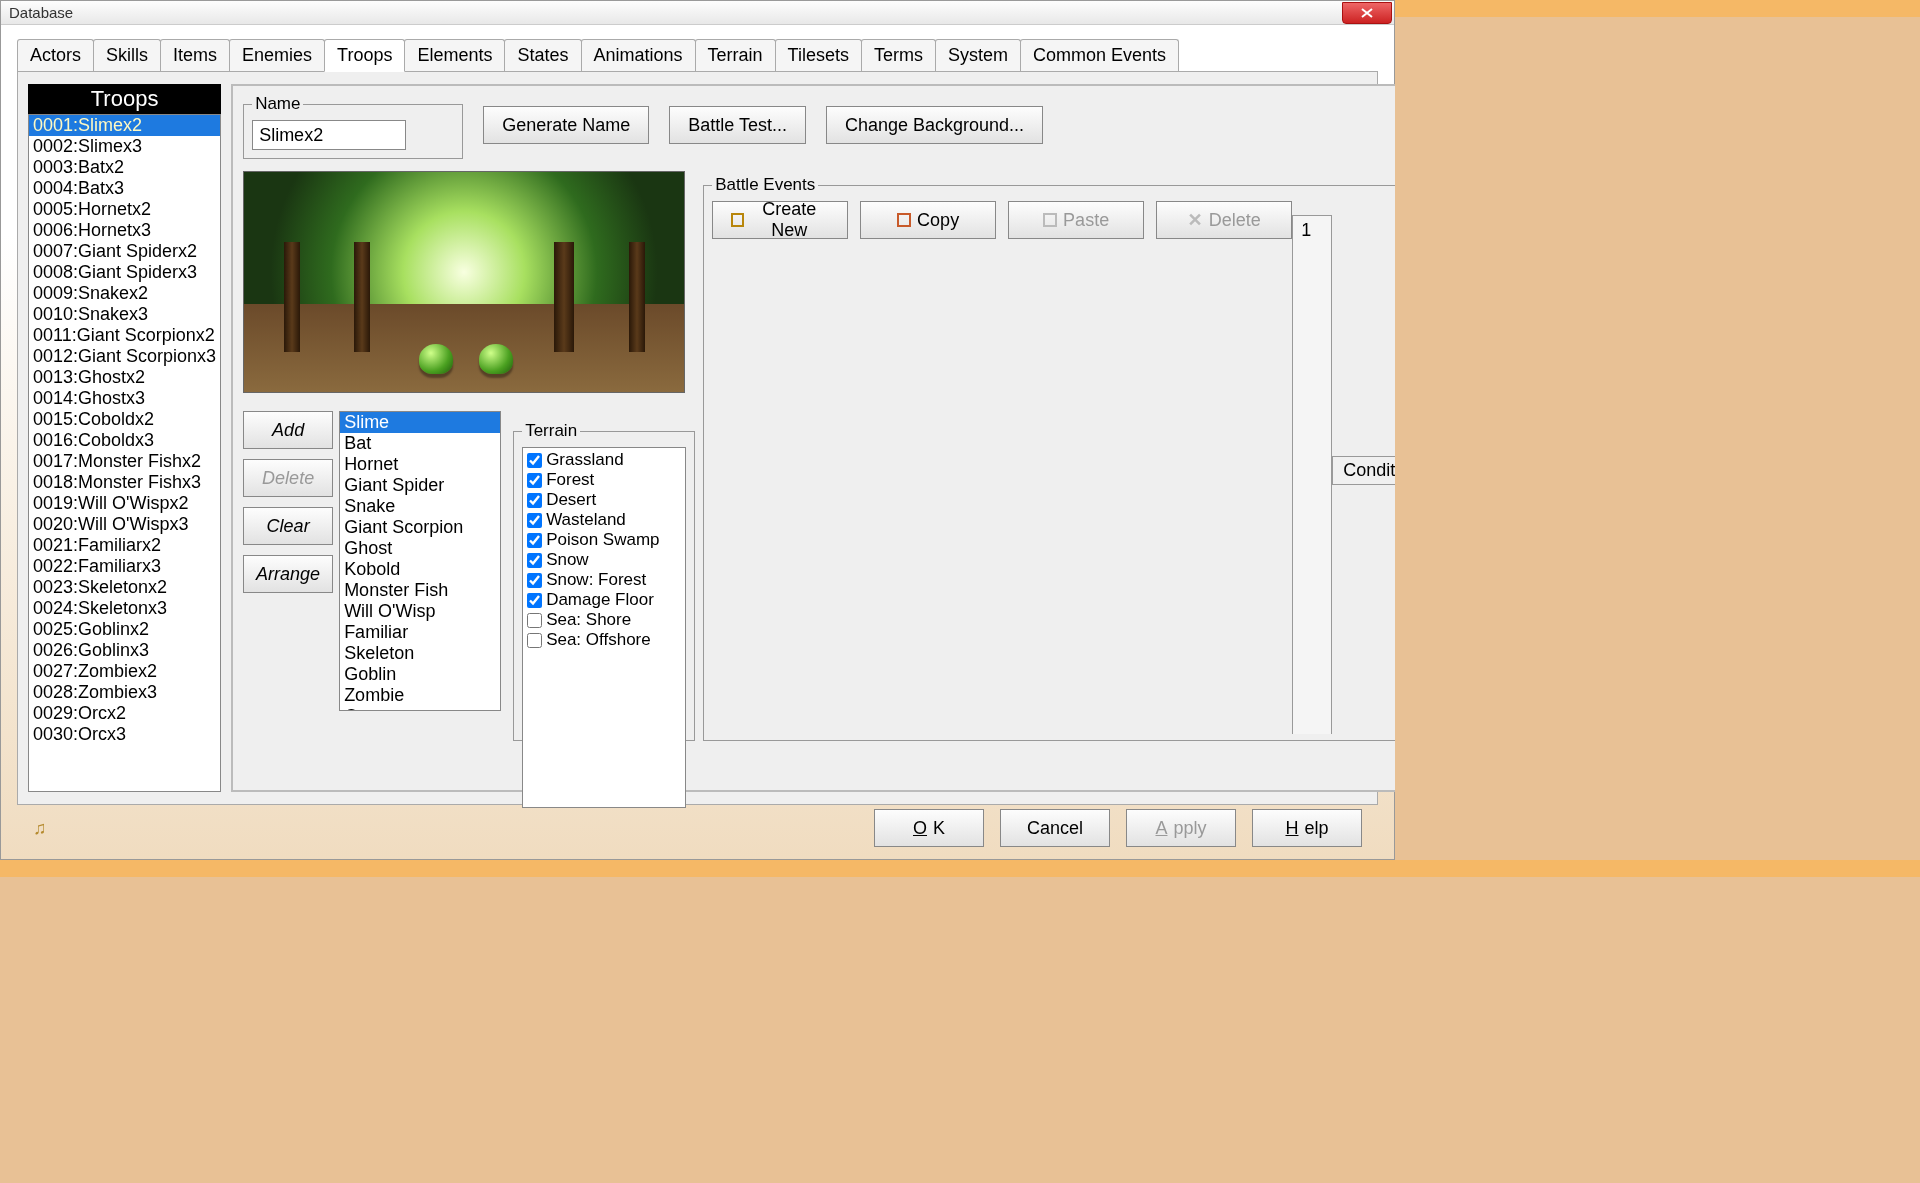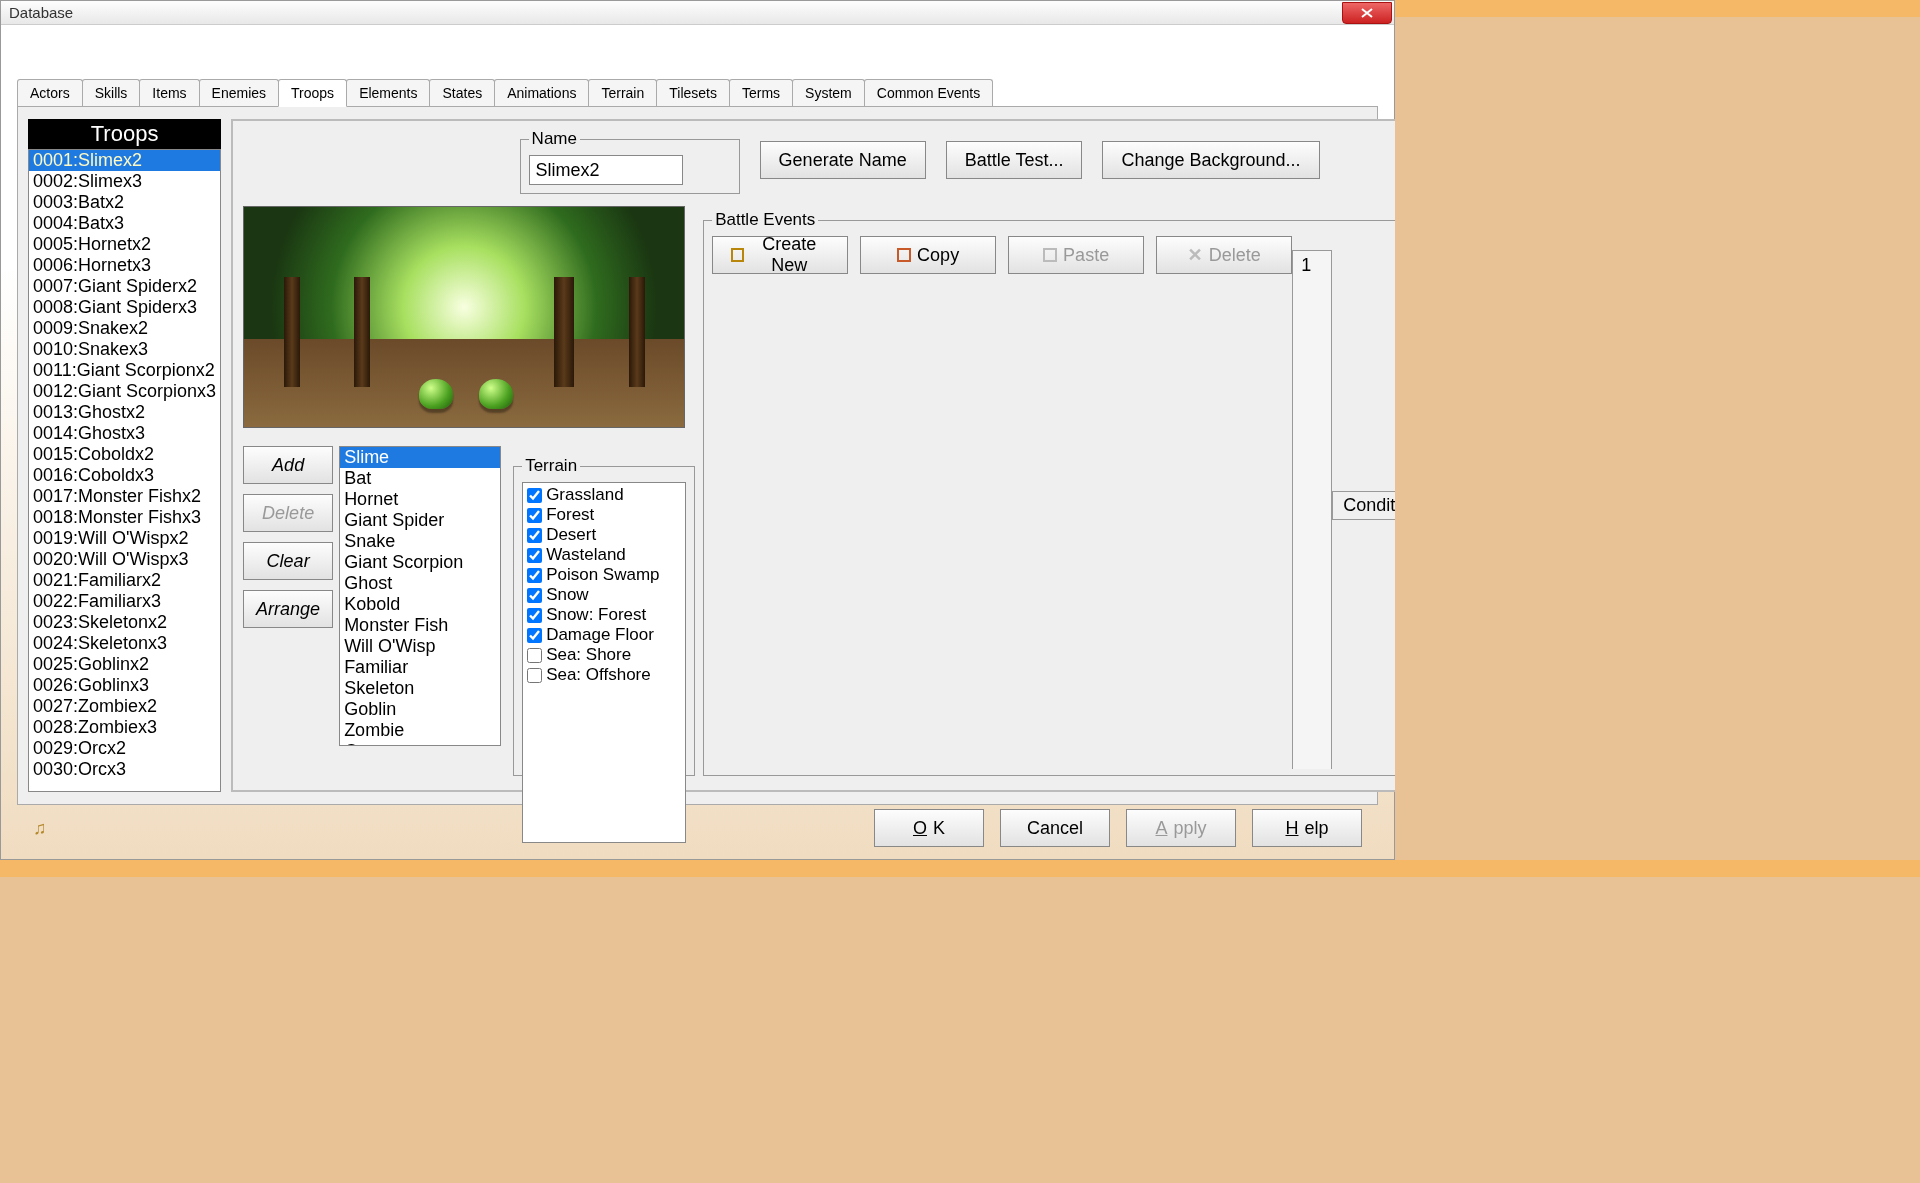--- a/index.html
+++ b/index.html
@@ -11,21 +11,20 @@
   height: 860px;
   overflow: hidden;
 }
 .window {
   width: 1395px;
   height: 860px;
   background: #fff;
   border: 1px solid #999;
   display: flex;
   flex-direction: column;
-  gap: 40px;
 }
 .titlebar {
   height: 24px;
   background: linear-gradient(to bottom, #fdfdfd, #e8e8e8);
   border-bottom: 1px solid #ccc;
   display: flex;
   align-items: center;
   justify-content: space-between;
   padding-left: 8px;
 }
@@ -55,21 +54,21 @@
   display: flex;
   border-bottom: none;
   margin-bottom: -1px;
 }
 .tab {
   padding: 5px 12px;
   border: 1px solid #aaa;
   border-bottom: none;
   background: #f5f5f5;
   margin-right: -1px;
-  font-size: 14px;
+  font-size: 18px;
   cursor: pointer;
   border-radius: 3px 3px 0 0;
 }
 .tab.active {
   background: #fff;
   position: relative;
   z-index: 2;
   border-bottom: 1px solid #fff;
 }
 .main-panel {
@@ -109,21 +108,20 @@
   font-size: 18px;
   cursor: pointer;
 }
 .right-col {
   flex: 1;
   border: 2px solid #bbb;
   background: #efefef;
   padding: 8px 10px;
   display: flex;
   flex-direction: column;
-  align-items: center;
 }
 .top-row {
   display: flex;
   gap: 20px;
   align-items: flex-start;
 }
 fieldset {
   border: 1px solid #999;
   padding: 6px 8px 8px 8px;
 }

